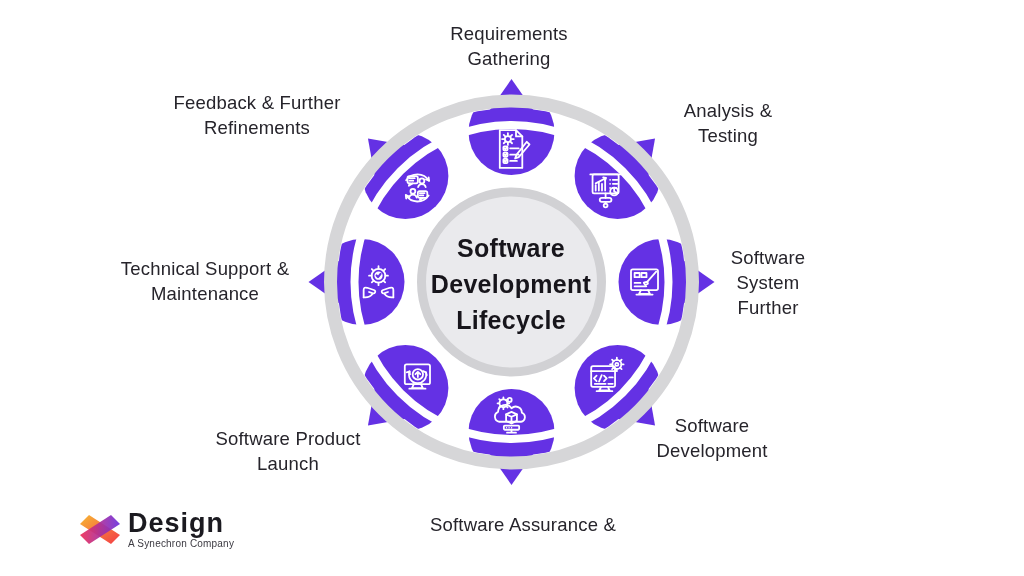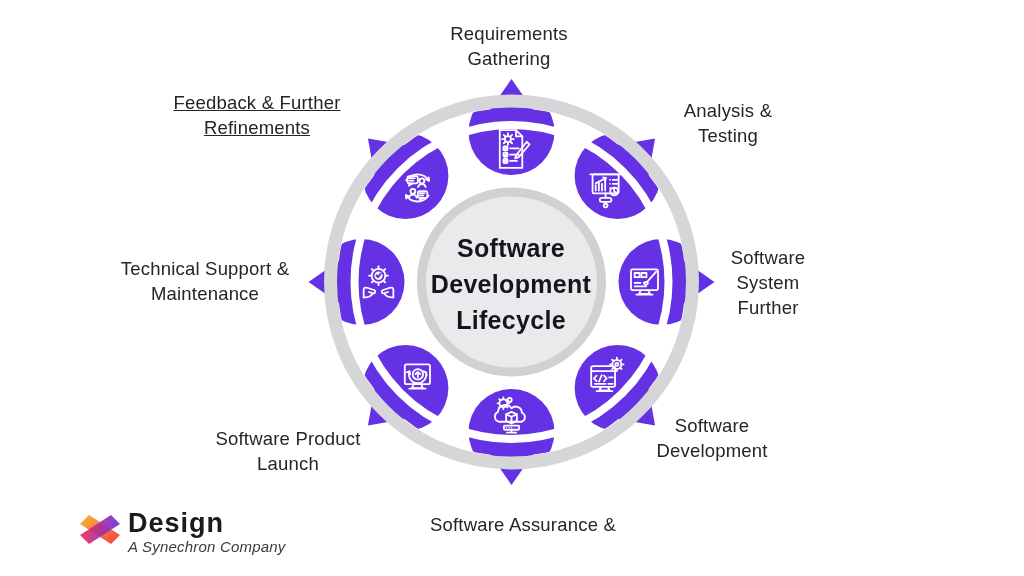--- a/index.html
+++ b/index.html
@@ -36,21 +36,21 @@
     position:absolute;left:511px;top:284px;transform:translate(-50%,-50%);
     text-align:center;color:var(--center-text);
     font-size:25px;line-height:36px;font-weight:bold;letter-spacing:0.3px;white-space:nowrap;
   }
   .center-title span{display:block;}
 
   .logo{position:absolute;left:78px;top:509px;display:flex;align-items:flex-start;}
   .logo-mark{margin-top:3px;}
   .logo-text{margin-left:6px;}
   .logo-name{font-size:27px;font-weight:bold;color:#1b1a20;letter-spacing:1px;line-height:28px;}
-  .logo-tagline{font-size:15px;color:#3c3a42;text-align:right;margin-top:1px;font-style:italic;letter-spacing:0.2px;}
+  .logo-tagline{font-size:10px;color:#3c3a42;text-align:right;margin-top:1px;letter-spacing:0.2px;}
 </style>
 </head>
 <body>
 
 <div class="stage-wrap">
 
   <svg class="diagram-svg" width="1024" height="576" viewBox="0 0 1024 576">
     <defs>
       <clipPath id="ringClip">
           <circle cx="511.5" cy="282" r="174"></circle>
@@ -226,21 +226,21 @@
     <span>Software Assurance &amp;</span>
   </div>
   <div class="stage-label" style="left:205px;top:281px;">
     <span>Technical Support &amp;</span>
     <span>Maintenance</span>
   </div>
   <div class="stage-label" style="left:288px;top:451px;">
     <span>Software Product</span>
     <span>Launch</span>
   </div>
-  <div class="stage-label" style="left:257px;top:115px;text-decoration:underline;">
+  <div class="stage-label" style="left:257px;top:115px;">
     <span>Feedback &amp; Further</span>
     <span>Refinements</span>
   </div>
 
   <div class="logo">
     <svg class="logo-mark" width="44" height="35" viewBox="0 0 44 35">
       <defs>
         <linearGradient id="lgOrange" x1="0" y1="0" x2="1" y2="1">
           <stop offset="0" stop-color="#f7b733"></stop>
             <stop offset="1" stop-color="#f43b47"></stop>

